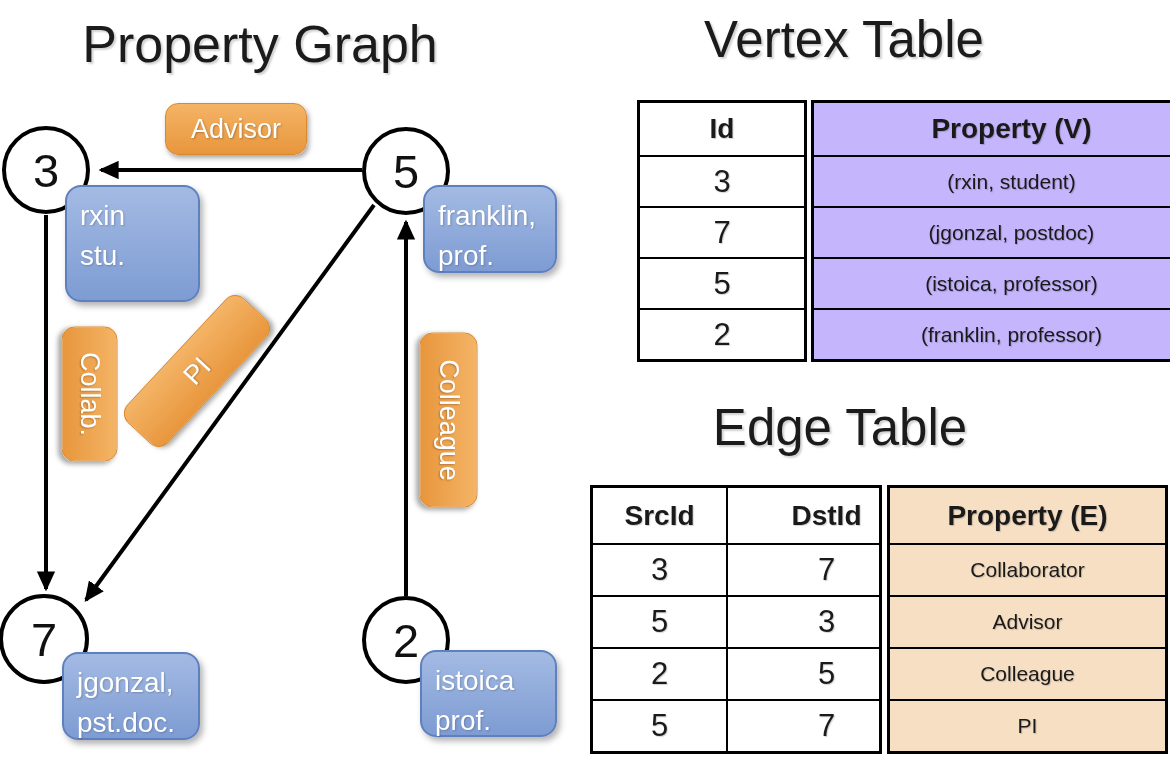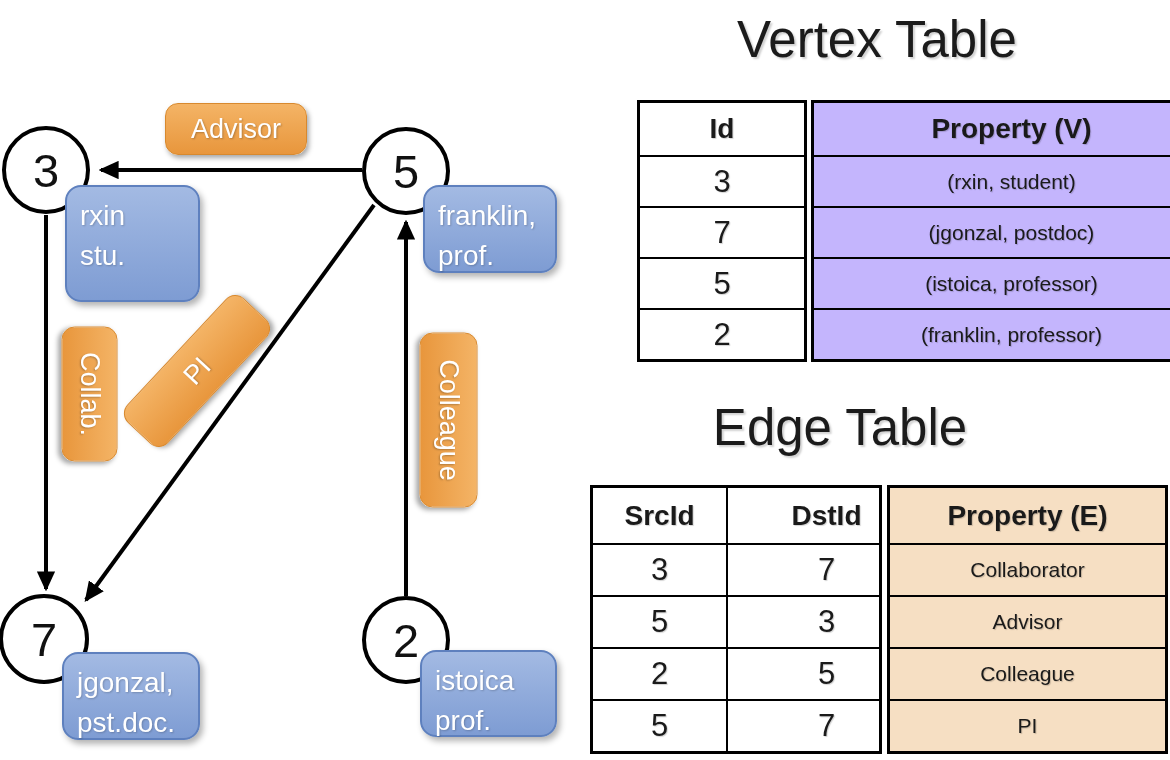--- a/index.html
+++ b/index.html
@@ -6,21 +6,21 @@
   #canvas{
     position:relative;width:1170px;height:760px;background:#ffffff;overflow:hidden;
     font-family:"Liberation Sans", sans-serif;color:#111;
   }
   .title{
     position:absolute;text-align:center;font-size:51px;font-weight:400;
     color:#1b1b1b;letter-spacing:0px;text-shadow:2px 2px 2px rgba(0,0,0,0.18);
     white-space:nowrap;
   }
   #graph-title{left:40px;top:14px;width:440px;font-size:52px;}
-  #vertex-title{left:677px;top:10px;width:400px;}
+  #vertex-title{left:644px;top:10px;width:400px;}
   #edge-title{left:640px;top:398px;width:400px;}
 
   
   #edges-svg{position:absolute;left:0;top:0;width:585px;height:760px;z-index:1;}
   .node{
     position:absolute;z-index:2;border:4px solid #000;border-radius:50%;
     background:#fff;display:flex;align-items:center;justify-content:center;
     font-size:47px;color:#111;box-sizing:border-box;
   }
   #node-3{left:2px;top:126px;width:88px;height:88px;}
@@ -75,20 +75,21 @@
 
   #et-ids{width:292px;grid-template-columns:133px 1fr;grid-template-rows:55px repeat(4,52px);}
   #et-prop{width:281px;grid-template-rows:55px repeat(4,52px);}
   #et-prop .cell{background:#f6dfc3;}
 </style>
 </head>
 <body>
 
 <div id="canvas">
 
+  <div class="title" id="graph-title">Property Graph</div>
   <div class="title" id="vertex-title">Vertex Table</div>
   <div class="title" id="edge-title">Edge Table</div>
 
   <svg id="edges-svg" viewBox="0 0 585 760">
     <defs>
       <marker id="arrow" markerWidth="5" markerHeight="4.6" refX="4.4" refY="2.3" orient="auto">
         <path d="M0,0 L5,2.3 L0,4.6 z" fill="#000"></path>
       </marker>
     </defs>
     <line x1="362" y1="170" x2="101" y2="170" stroke="#000" stroke-width="4" marker-end="url(#arrow)"></line>

